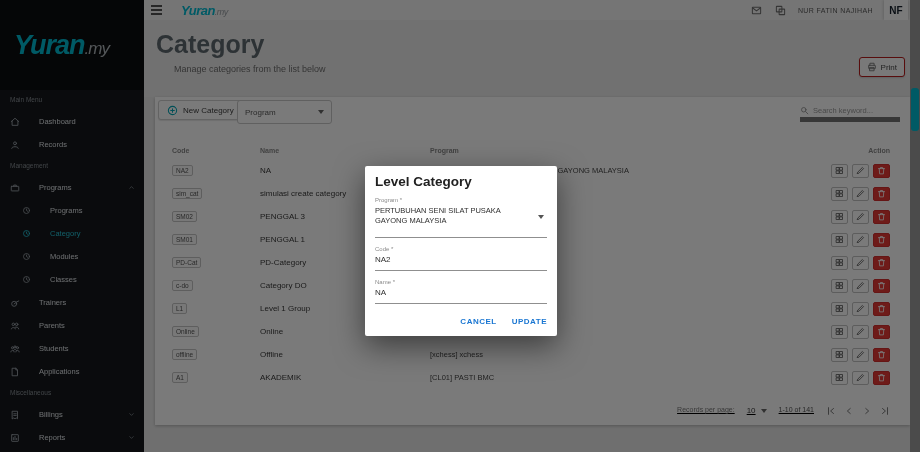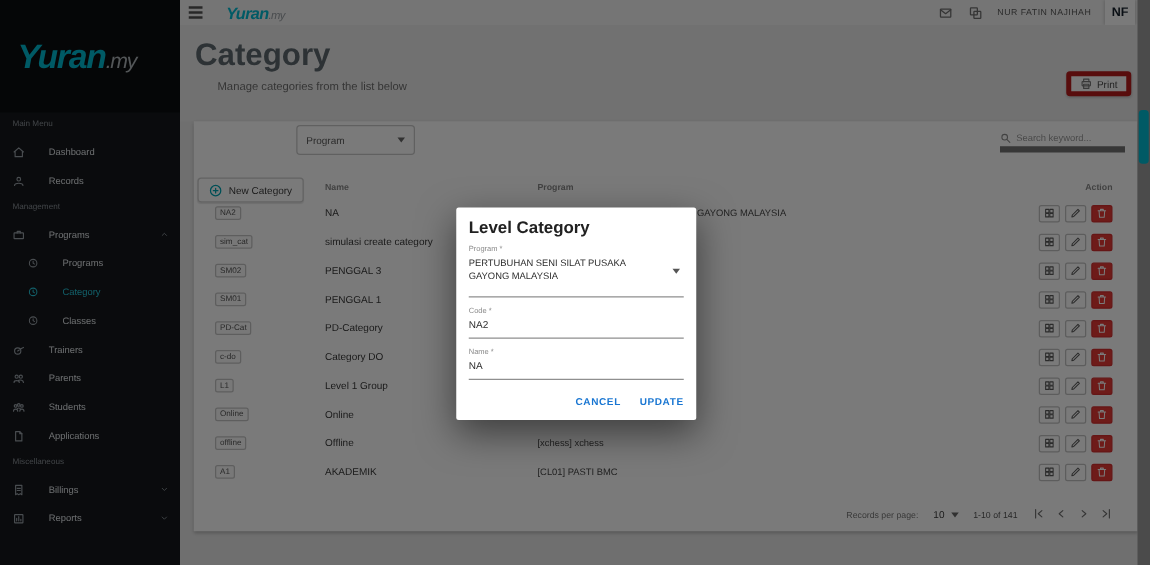--- a/index.html
+++ b/index.html
@@ -28,46 +28,46 @@
   .logo-small .tld { font-size: 9px; color: #9aa0a5; font-weight: normal; }
   .topbar-right { margin-left: auto; display: flex; align-items: center; gap: 11px; height: 100%; }
   .tb-icon-btn { border: none; background: none; color: #6f6f6f; display: flex; cursor: pointer; }
   .user-name { font-size: 7px; color: #5a5a5a; letter-spacing: 0.4px; }
   .avatar { width: 24px; height: 20px; background: #ffffff; color: #16212c; font-size: 10px; font-weight: bold; display: flex; align-items: center; justify-content: center; cursor: pointer; box-shadow: 0 0 3px rgba(0,0,0,0.25); margin-right: 2px; }
 
   
   .header { position: absolute; left: 144px; top: 20px; width: 766px; height: 77px; background: #ededed; z-index: 1; }
   .page-title { position: absolute; left: 12px; top: 10px; font-size: 25px; color: #5f6a70; }
   .page-subtitle { position: absolute; left: 12px; top: 44px; font-size: 9px; color: #6f6f6f; padding-left: 18px; }
-  .print-btn { position: absolute; right: 5px; top: 37px; height: 20px; background: #fdfdfd; border: 4px solid #b91c1c; border-radius: 3px; box-shadow: 0 1px 2px rgba(0,0,0,0.15); display: flex; align-items: center; gap: 4px; padding: 0 7px; font-size: 8px; color: #4a4a4a; cursor: pointer; }
+  .print-btn { position: absolute; right: 5px; top: 37px; height: 20px; background: #fdfdfd; border: 1px solid #b91c1c; border-radius: 3px; box-shadow: 0 1px 2px rgba(0,0,0,0.15); display: flex; align-items: center; gap: 4px; padding: 0 7px; font-size: 8px; color: #4a4a4a; cursor: pointer; }
   .print-btn .icon { color: #787878; display: flex; }
 
   
   .card { position: absolute; left: 155px; top: 97px; width: 755px; height: 328px; background: #ffffff; box-shadow: 0 1px 3px rgba(0,0,0,0.25); z-index: 1; }
-  .new-cat-btn { position: absolute; left: 3px; top: 3px; height: 20px; background: #fff; border: 1px solid #cfcfcf; border-radius: 3px; box-shadow: 0 1px 1px rgba(0,0,0,0.1); display: flex; align-items: center; gap: 5px; padding: 0 8px; font-size: 8px; color: #3d3d3d; cursor: pointer; margin-top: 42px; }
+  .new-cat-btn { position: absolute; left: 3px; top: 3px; height: 20px; background: #fff; border: 1px solid #cfcfcf; border-radius: 3px; box-shadow: 0 1px 1px rgba(0,0,0,0.1); display: flex; align-items: center; gap: 5px; padding: 0 8px; font-size: 8px; color: #3d3d3d; cursor: pointer; }
   .new-cat-btn .icon { color: #00a5b5; display: flex; }
   .program-filter { position: absolute; left: 82px; top: 3px; width: 95px; height: 24px; border: 1px solid #c9c9c9; border-radius: 3px; display: flex; align-items: center; padding: 0 7px; font-size: 8px; color: #5a5a5a; cursor: pointer; background: #fff; }
   .program-filter .caret { margin-left: auto; }
   .caret { width: 0; height: 0; border-left: 3px solid transparent; border-right: 3px solid transparent; border-top: 4px solid #666; }
   .search-box { position: absolute; right: 10px; top: 9px; width: 100px; border-bottom: 5px solid #737373; display: flex; align-items: center; gap: 4px; padding-bottom: 2px; }
   .search-box .icon { color: #8a8a8a; display: flex; }
   .search-box input { border: none; outline: none; background: transparent; font-size: 7.5px; width: 84px; color: #333; font-family: "Liberation Sans", sans-serif; }
   .search-box input::placeholder { color: #9a9a9a; }
 
   .thead, .trow { display: grid; grid-template-columns: 88px 170px 1fr 80px; padding: 0 20px 0 17px; align-items: center; }
   .thead { margin-top: 44px; height: 18px; font-size: 7px; font-weight: bold; color: #8a8a8a; }
   .thead .col-action { text-align: right; }
   .trow { height: 23px; font-size: 8px; color: #3a3a3a; }
   .code-chip { display: inline-block; font-size: 6.5px; border: 1px solid #c5c5c5; border-radius: 2px; padding: 1px 3px; color: #555; background: #fbfbfb; }
   .cell-program { font-size: 7.5px; color: #474747; }
   .actions { display: flex; gap: 4px; justify-content: flex-end; }
   .abtn { width: 17px; height: 14px; border: 1px solid #c2c2c2; border-radius: 2px; background: #fff; display: flex; align-items: center; justify-content: center; color: #5a5a5a; cursor: pointer; padding: 0; }
   .abtn.delete { background: #e53935; border-color: #d32f2f; color: #ffffff; }
 
-  .tfoot { position: absolute; right: 20px; bottom: 9px; display: flex; align-items: flex-end; gap: 12px; }
+  .tfoot { position: absolute; right: 20px; bottom: 9px; display: flex; align-items: flex-start; gap: 12px; text-decoration: underline; }
   .rpp-label { font-size: 7px; color: #777; }
   .rpp-select { display: flex; align-items: center; gap: 5px; font-size: 8px; color: #3a3a3a; cursor: pointer; }
   .range-text { font-size: 7px; color: #555; }
   .pager { display: flex; align-items: center; gap: 8px; }
   .pg-btn { border: none; background: none; color: #6f6f6f; display: flex; cursor: pointer; padding: 0; }
 
   
   .scrollbar { position: absolute; right: 0; top: 0; width: 10px; height: 100%; background: #9e9e9e; z-index: 1; }
   .scroll-thumb { position: absolute; left: 1px; right: 1px; top: 88px; height: 43px; background: #00bcd4; border-radius: 3px; }
 
@@ -136,20 +136,29 @@
       <span>Programs</span>
     </div>
     <div class="nav-item sub active">
       <span class="icon">
           <svg class="ic" width="9" height="9" viewBox="0 0 24 24">
             <circle cx="12" cy="12" r="8"></circle>
             <path d="M12 8 V12 L15 14"></path>
           </svg>
         </span>
       <span>Category</span>
+    </div>
+    <div class="nav-item sub">
+      <span class="icon">
+          <svg class="ic" width="9" height="9" viewBox="0 0 24 24">
+            <circle cx="12" cy="12" r="8"></circle>
+            <path d="M12 8 V12 L15 14"></path>
+          </svg>
+        </span>
+      <span>Modules</span>
     </div>
     <div class="nav-item sub">
       <span class="icon">
           <svg class="ic" width="9" height="9" viewBox="0 0 24 24">
             <circle cx="12" cy="12" r="8"></circle>
             <path d="M12 8 V12 L15 14"></path>
           </svg>
         </span>
       <span>Classes</span>
     </div>

